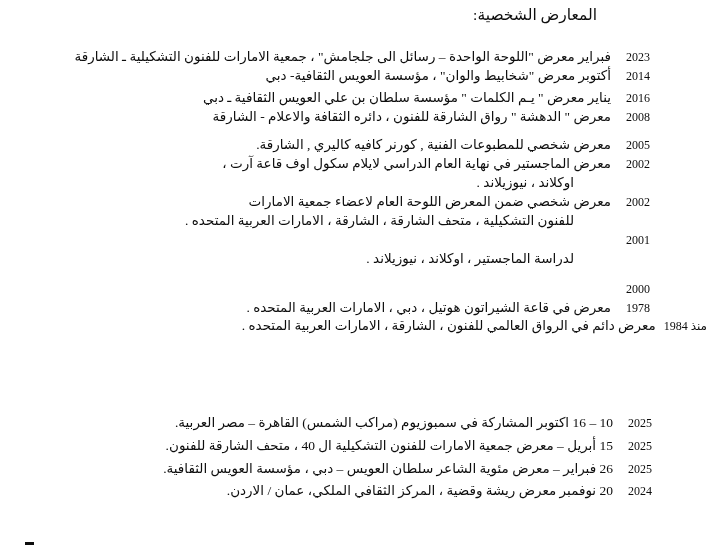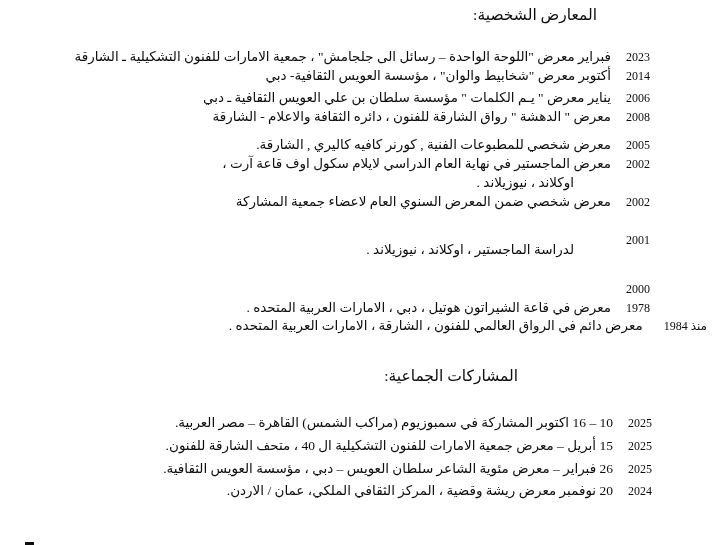--- a/index.html
+++ b/index.html
@@ -31,21 +31,21 @@
     font-size: 13.5px;
     line-height: 16px;
   }
   .row .year {
     display: inline-block;
     min-width: 32px;
     text-align: left;           
     margin-left: 15px;          
     font-size: 12px;
   }
-  .row.since .year { min-width: 0; margin-left: 21px; }
+  .row.since .year { min-width: 0; margin-left: 8px; }
   .row .txt { display: inline-block; }
   .r-main  { right: 69px; }     
   .r-cont  { right: 153px; }    
   .r-since { right: 20px; }     
   .r-g     { right: 67px; }     
   .artifact {
     position: absolute;
     left: 18px; top: 542px;
     width: 9px; height: 3px;
     background: #0d0d0d;
@@ -62,21 +62,21 @@
     <span class="year">2023</span>
     <span class="txt">فبراير معرض "اللوحة الواحدة – رسائل الى جلجامش" ، جمعية الامارات للفنون التشكيلية ـ الشارقة</span>
   </div>
 
   <div class="row r-main" style="top:68px">
     <span class="year">2014</span>
     <span class="txt">أكتوبر معرض "شخابيط والوان" ، مؤسسة العويس الثقافية- دبي</span>
   </div>
 
   <div class="row r-main" style="top:90px">
-    <span class="year">2006</span>
+    <span class="year">2016</span>
     <span class="txt">يناير معرض " يـم الكلمات " مؤسسة سلطان بن علي العويس الثقافية ـ دبي</span>
   </div>
 
   <div class="row r-main" style="top:109px">
     <span class="year">2008</span>
     <span class="txt">معرض " الدهشة " رواق الشارقة للفنون ، دائره الثقافة والاعلام - الشارقة</span>
   </div>
 
   <div class="row r-main" style="top:137px">
     <span class="year">2005</span>
@@ -86,45 +86,47 @@
   <div class="row r-main" style="top:156px">
     <span class="year">2002</span>
     <span class="txt">معرض الماجستير في نهاية العام الدراسي لايلام سكول اوف قاعة آرت ،</span>
   </div>
   <div class="row r-cont" style="top:175px">
     <span class="txt">اوكلاند ، نيوزيلاند .</span>
   </div>
 
   <div class="row r-main" style="top:194px">
     <span class="year">2002</span>
-    <span class="txt">معرض شخصي ضمن المعرض السنوي العام لاعضاء جمعية المشاركة</span>
+    <span class="txt">معرض شخصي ضمن المعرض اللوحة العام لاعضاء جمعية الامارات</span>
+  </div>
+  <div class="row r-cont" style="top:213px">
+    <span class="txt">للفنون التشكيلية ، متحف الشارقة ، الشارقة ، الامارات العربية المتحده .</span>
   </div>
 
   <div class="row r-main" style="top:232px">
     <span class="year">2001</span>
   </div>
-  <div class="row r-cont" style="top:242px">
+  <div class="row r-cont" style="top:251px">
     <span class="txt">لدراسة الماجستير ، اوكلاند ، نيوزيلاند .</span>
   </div>
 
   <div class="row r-main" style="top:281px">
     <span class="year">2000</span>
   </div>
 
   <div class="row r-main" style="top:300px">
     <span class="year">1978</span>
     <span class="txt">معرض في قاعة الشيراتون هوتيل ، دبي ، الامارات العربية المتحده .</span>
   </div>
 
   <div class="row r-since since" style="top:318px">
     <span class="year">منذ 1984</span>
     <span class="txt">معرض دائم في الرواق العالمي للفنون ، الشارقة ، الامارات العربية المتحده .</span>
   </div>
 
-  <div class="section-title" style="top:366px; right:209px;">المشاركات الجماعية:</div>
 
   <div class="row r-g" style="top:415px">
     <span class="year">2025</span>
     <span class="txt">10 – 16 اكتوبر المشاركة في سمبوزيوم (مراكب الشمس) القاهرة – مصر العربية.</span>
   </div>
 
   <div class="row r-g" style="top:438px">
     <span class="year">2025</span>
     <span class="txt">15 أبريل – معرض جمعية الامارات للفنون التشكيلية ال 40 ، متحف الشارقة للفنون.</span>
   </div>

